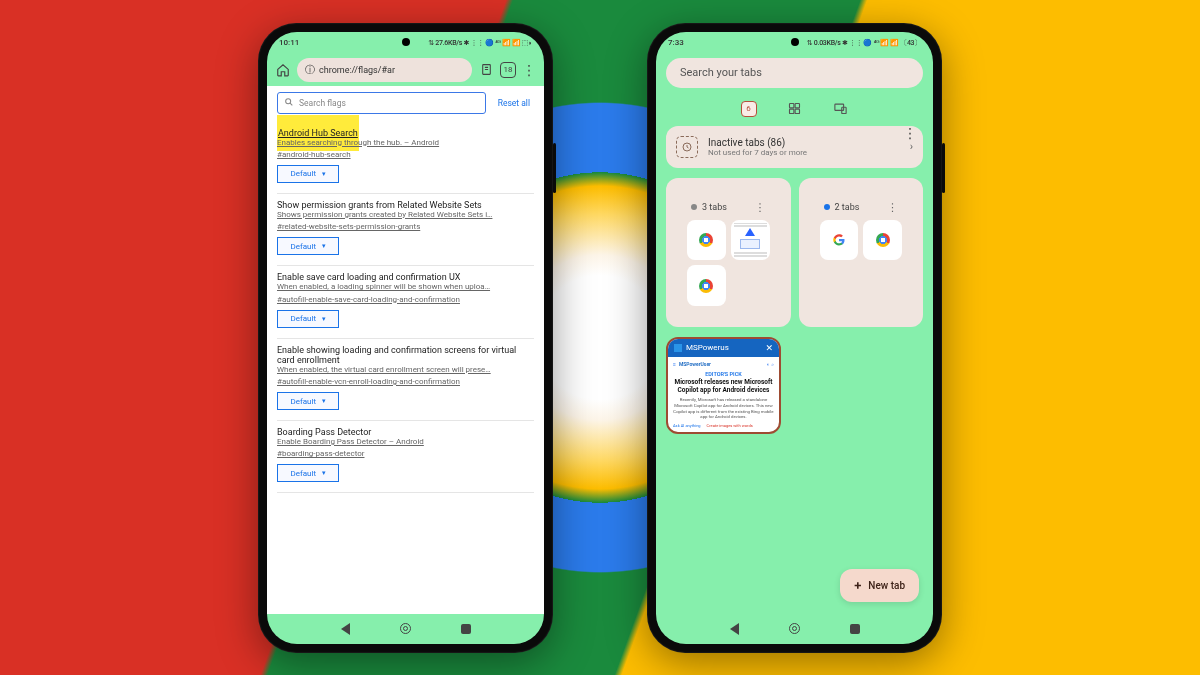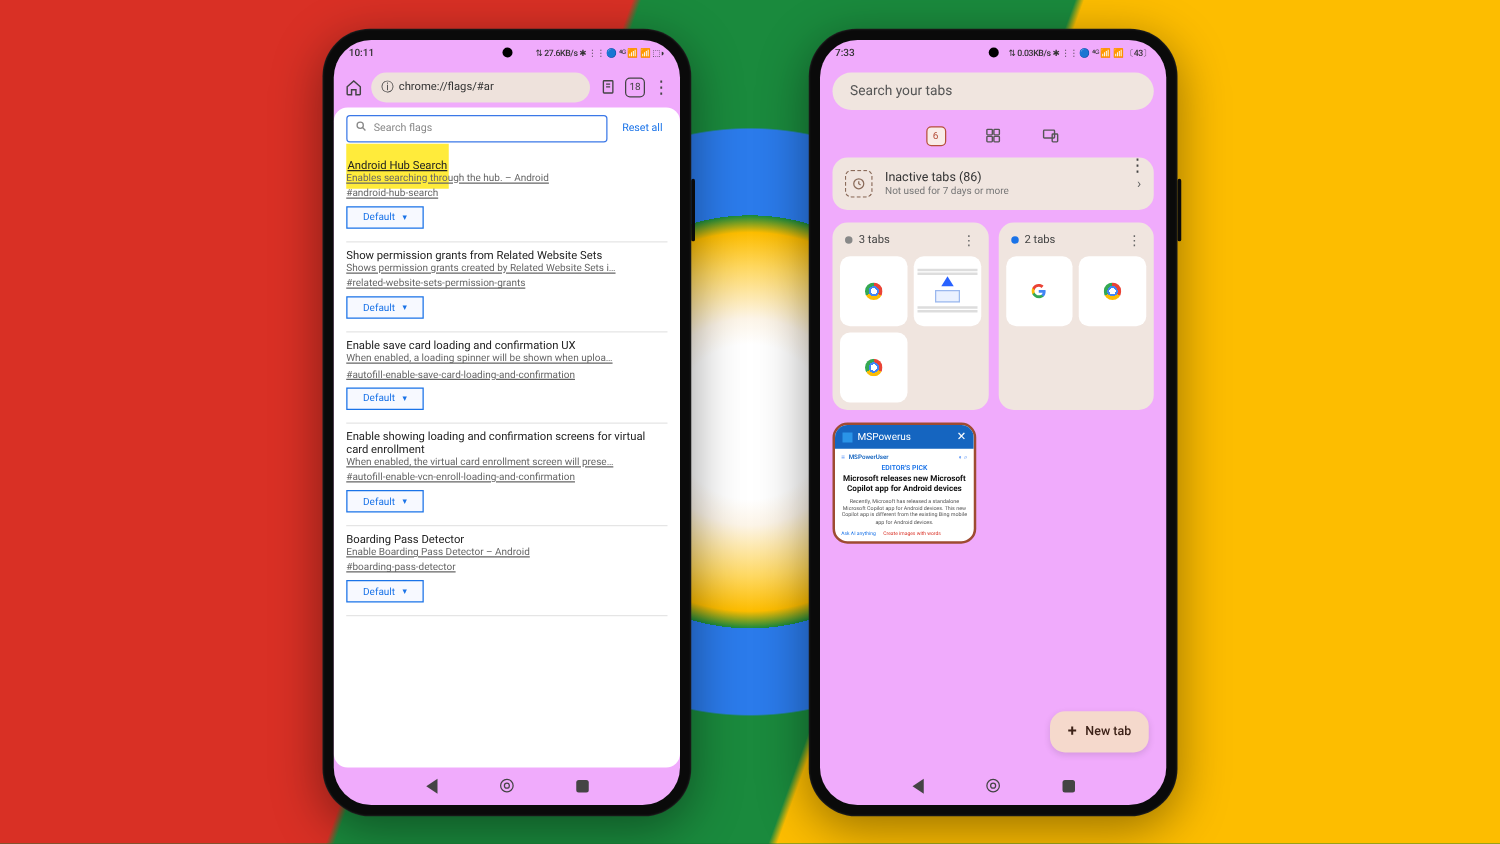--- a/index.html
+++ b/index.html
@@ -40,21 +40,21 @@
     content:"";
     position:absolute;
     right:-3px; top:120px;
     width:3px; height:50px;
     background:#0a0a0a;
     border-radius:2px;
   }
   .screen {
     width: 100%;
     height: 100%;
-    background: #f0abfc;
+    background: #86efac;
     border-radius: 30px;
     overflow: hidden;
     display: flex;
     flex-direction: column;
     position: relative;
   }
   .camera {
     position: absolute; top: 6px; left: 50%; transform: translateX(-50%);
     width: 8px; height: 8px; background: #000; border-radius: 50%;
     z-index: 20;
@@ -103,21 +103,20 @@
     color: #444;
   }
   .kebab { font-size:14px; color:#444; line-height:1;}
   
   .flags-body {
     flex: 1;
     background: #fff;
     overflow: hidden;
     padding: 6px 10px 0;
     font-size: 9px;
-    border-radius: 11px;
   }
   .search-row { display:flex; gap:8px; margin-bottom:8px;}
   .search-box {
     flex: 1;
     border: 1.5px solid #3b78e7;
     border-radius: 3px;
     height: 22px;
     display: flex;
     align-items: center;
     padding: 0 6px;
@@ -204,21 +203,21 @@
   }
   .inactive-txt { flex:1;}
   .inactive-txt .t1 { font-size:10px; color:#333;}
   .inactive-txt .t2 { font-size:8px; color:#777;}
   .chev { color:#666; font-size:11px;}
   .groups { display:flex; gap:8px; margin-bottom:10px;}
   .group {
     flex: 1;
     background: #f0e5df;
     border-radius: 12px;
-    padding: 6px;
+    padding: 21px;
   }
   .group-head { display:flex; align-items:center; gap:5px; font-size:9px; color:#444; padding:2px 4px 6px;}
   .group-head .dot { width:6px;height:6px;border-radius:50%;}
   .group-head .dot.gray{background:#888;}
   .group-head .dot.blue{background:#1a73e8;}
   .group-head .gk { margin-left:auto; font-size:11px; color:#666;}
   .group-grid { display:grid; grid-template-columns:1fr 1fr; gap:5px;}
   .mini {
     background:#fff; border-radius:8px;
     aspect-ratio: 1/1.05;

